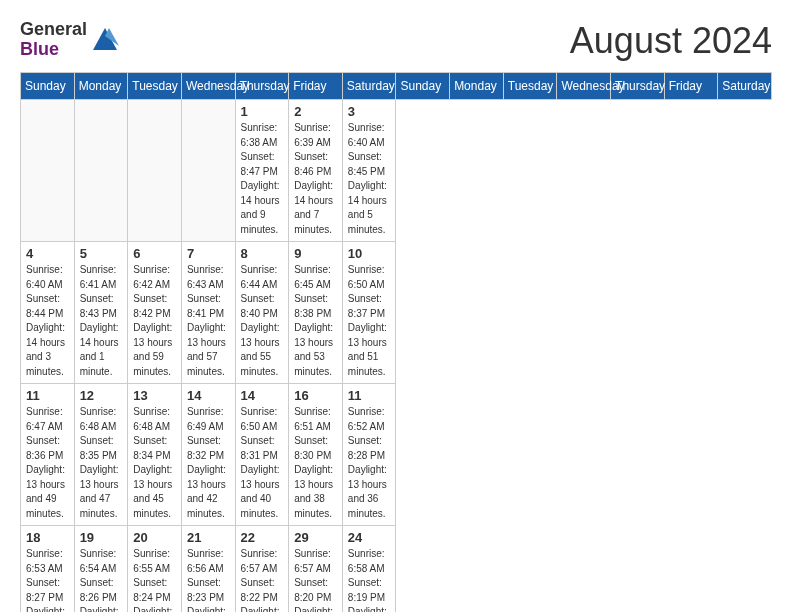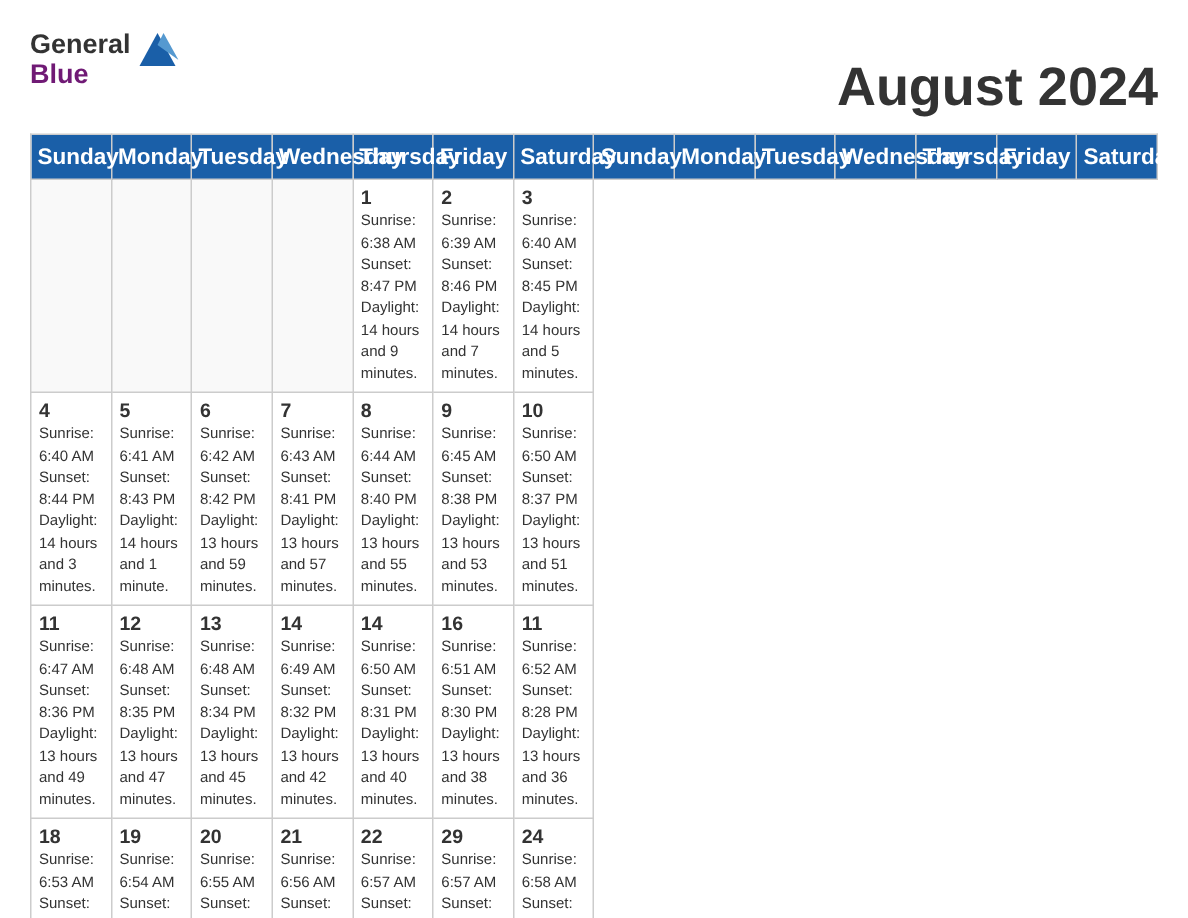--- a/index.html
+++ b/index.html
@@ -11,20 +11,21 @@
       padding: 20px;
     }
     .header {
       display: flex;
       justify-content: space-between;
       align-items: flex-start;
       margin-bottom: 10px;
     }
     .logo {
       display: flex;
+      align-items: center;
     }
     .logo-text {
       display: flex;
       flex-direction: column;
       line-height: 1.1;
     }
     .logo-general {
       font-size: 18px;
       font-weight: bold;
       color: #333;
@@ -37,40 +38,39 @@
     .logo-icon {
       width: 28px;
       height: 28px;
       margin-left: 4px;
     }
     .title-area {
       text-align: right;
     }
     .month-title {
       font-size: 36px;
-      font-weight: bold;
+      font-weight: normal;
       color: #333;
-      margin-top: 17px;
     }
     .subtitle {
       font-size: 15px;
       color: #555;
     }
     table {
       width: 100%;
       border-collapse: collapse;
       table-layout: fixed;
     }
     th {
       background-color: #1a5fa8;
       color: white;
       padding: 6px 4px;
       text-align: left;
-      font-size: 15px;
-      font-weight: bold;
+      font-size: 12px;
+      font-weight: normal;
       border: 1px solid #ccc;
     }
     td {
       border: 1px solid #ccc;
       vertical-align: top;
       padding: 4px 5px;
       font-size: 10.5px;
       color: #333;
       height: 80px;
       background: #fff;

